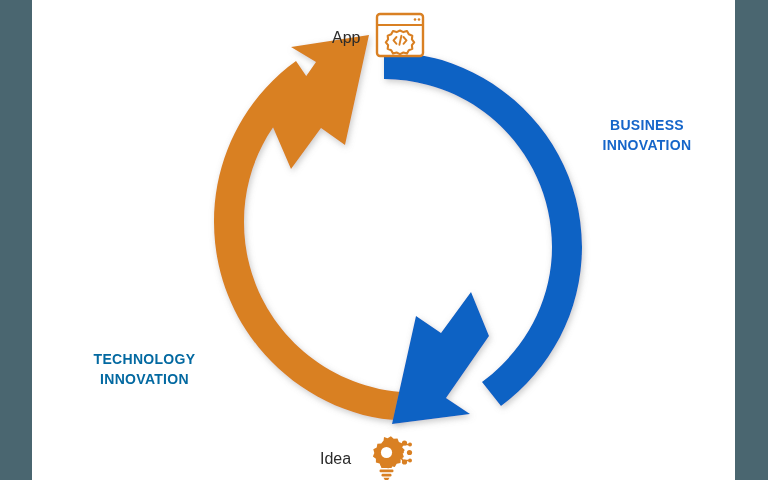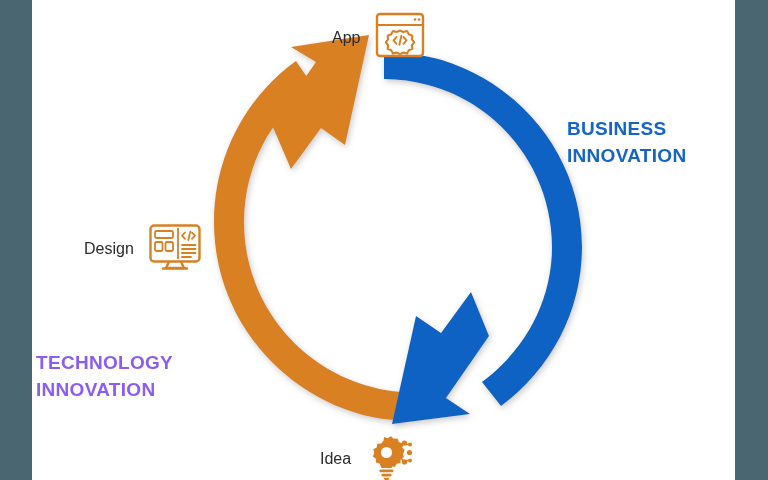--- a/index.html
+++ b/index.html
@@ -73,37 +73,38 @@
   .node-icon { display: block; }
 
   #node-app     { left: 300px; top: 10px;  }
   #node-product { left: 552px; top: 222px; }
   #node-idea    { left: 288px; top: 432px; }
   #node-design  { left: 52px;  top: 222px; }
 
   
   .section-caption {
     position: absolute;
-    font-size: 19px;
+    font-size: 14px;
     font-weight: bold;
     line-height: 1.42;
     letter-spacing: 0.3px;
+    text-align: center;
     white-space: pre-line;
   }
   #caption-business {
     left: 535px;
     top: 116px;
     width: 160px;
     color: #1565c9;
   }
   #caption-technology {
-    left: 4px;
+    left: 20px;
     top: 350px;
     width: 185px;
-    color: #8b5cf6;
+    color: #0369a1;
   }
 </style>
 </head>
 <body>
 
 <div id="stage">
 
   <div class="rail rail-left"></div>
   <div class="rail rail-right"></div>
 
@@ -200,44 +201,20 @@
           </g>
           <circle cx="40.5" cy="11" r="2.6" fill="#d98023"></circle>
           <circle cx="45.5" cy="20.5" r="2.6" fill="#d98023"></circle>
           <circle cx="40.5" cy="30" r="2.6" fill="#d98023"></circle>
           <circle cx="46" cy="12.5" r="2" fill="#d98023"></circle>
           <circle cx="46" cy="28.5" r="2" fill="#d98023"></circle>
         </svg>
       </span>
     </div>
 
-    <div class="node" id="node-design">
-      <span class="node-label">Design</span>
-      <span class="node-icon">
-        <svg width="56" height="50" viewBox="0 0 56 50">
-          <rect x="3.5" y="3.5" width="49" height="36" rx="3.5" fill="#ffffff" stroke="#d98023" stroke-width="2.4"></rect>
-          <line x1="31" y1="6" x2="31" y2="37" stroke="#d98023" stroke-width="1.8"></line>
-
-          <rect x="8" y="9" width="18" height="7" rx="1.4" fill="none" stroke="#d98023" stroke-width="1.8"></rect>
-          <rect x="8" y="20" width="7.5" height="9" rx="1.4" fill="none" stroke="#d98023" stroke-width="1.8"></rect>
-          <rect x="18.5" y="20" width="7.5" height="9" rx="1.4" fill="none" stroke="#d98023" stroke-width="1.8"></rect>
-
-          <path fill="none" stroke="#d98023" stroke-width="1.8" stroke-linecap="round" stroke-linejoin="round" d="M 38 10.5 l -3 3.2 3 3.2 M 45 10.5 l 3 3.2 -3 3.2 M 43.3 9.6 l -2 8.4"></path>
-          <g stroke="#d98023" stroke-width="1.8" stroke-linecap="round">
-            <line x1="35" y1="23" x2="48.5" y2="23"></line>
-            <line x1="35" y1="27" x2="48.5" y2="27"></line>
-            <line x1="35" y1="31" x2="48.5" y2="31"></line>
-            <line x1="35" y1="35" x2="44" y2="35"></line>
-          </g>
-
-          <path fill="none" stroke="#d98023" stroke-width="2.4" stroke-linejoin="round" d="M 22 40 l -3 6 h 18 l -3 -6"></path>
-          <line x1="16" y1="46.5" x2="40" y2="46.5" stroke="#d98023" stroke-width="2.4" stroke-linecap="round"></line>
-        </svg>
-      </span>
-    </div>
 
     <div class="section-caption" id="caption-business">BUSINESS
 INNOVATION</div>
 
     <div class="section-caption" id="caption-technology">TECHNOLOGY
 INNOVATION</div>
 
   </div>
 </div>
 

